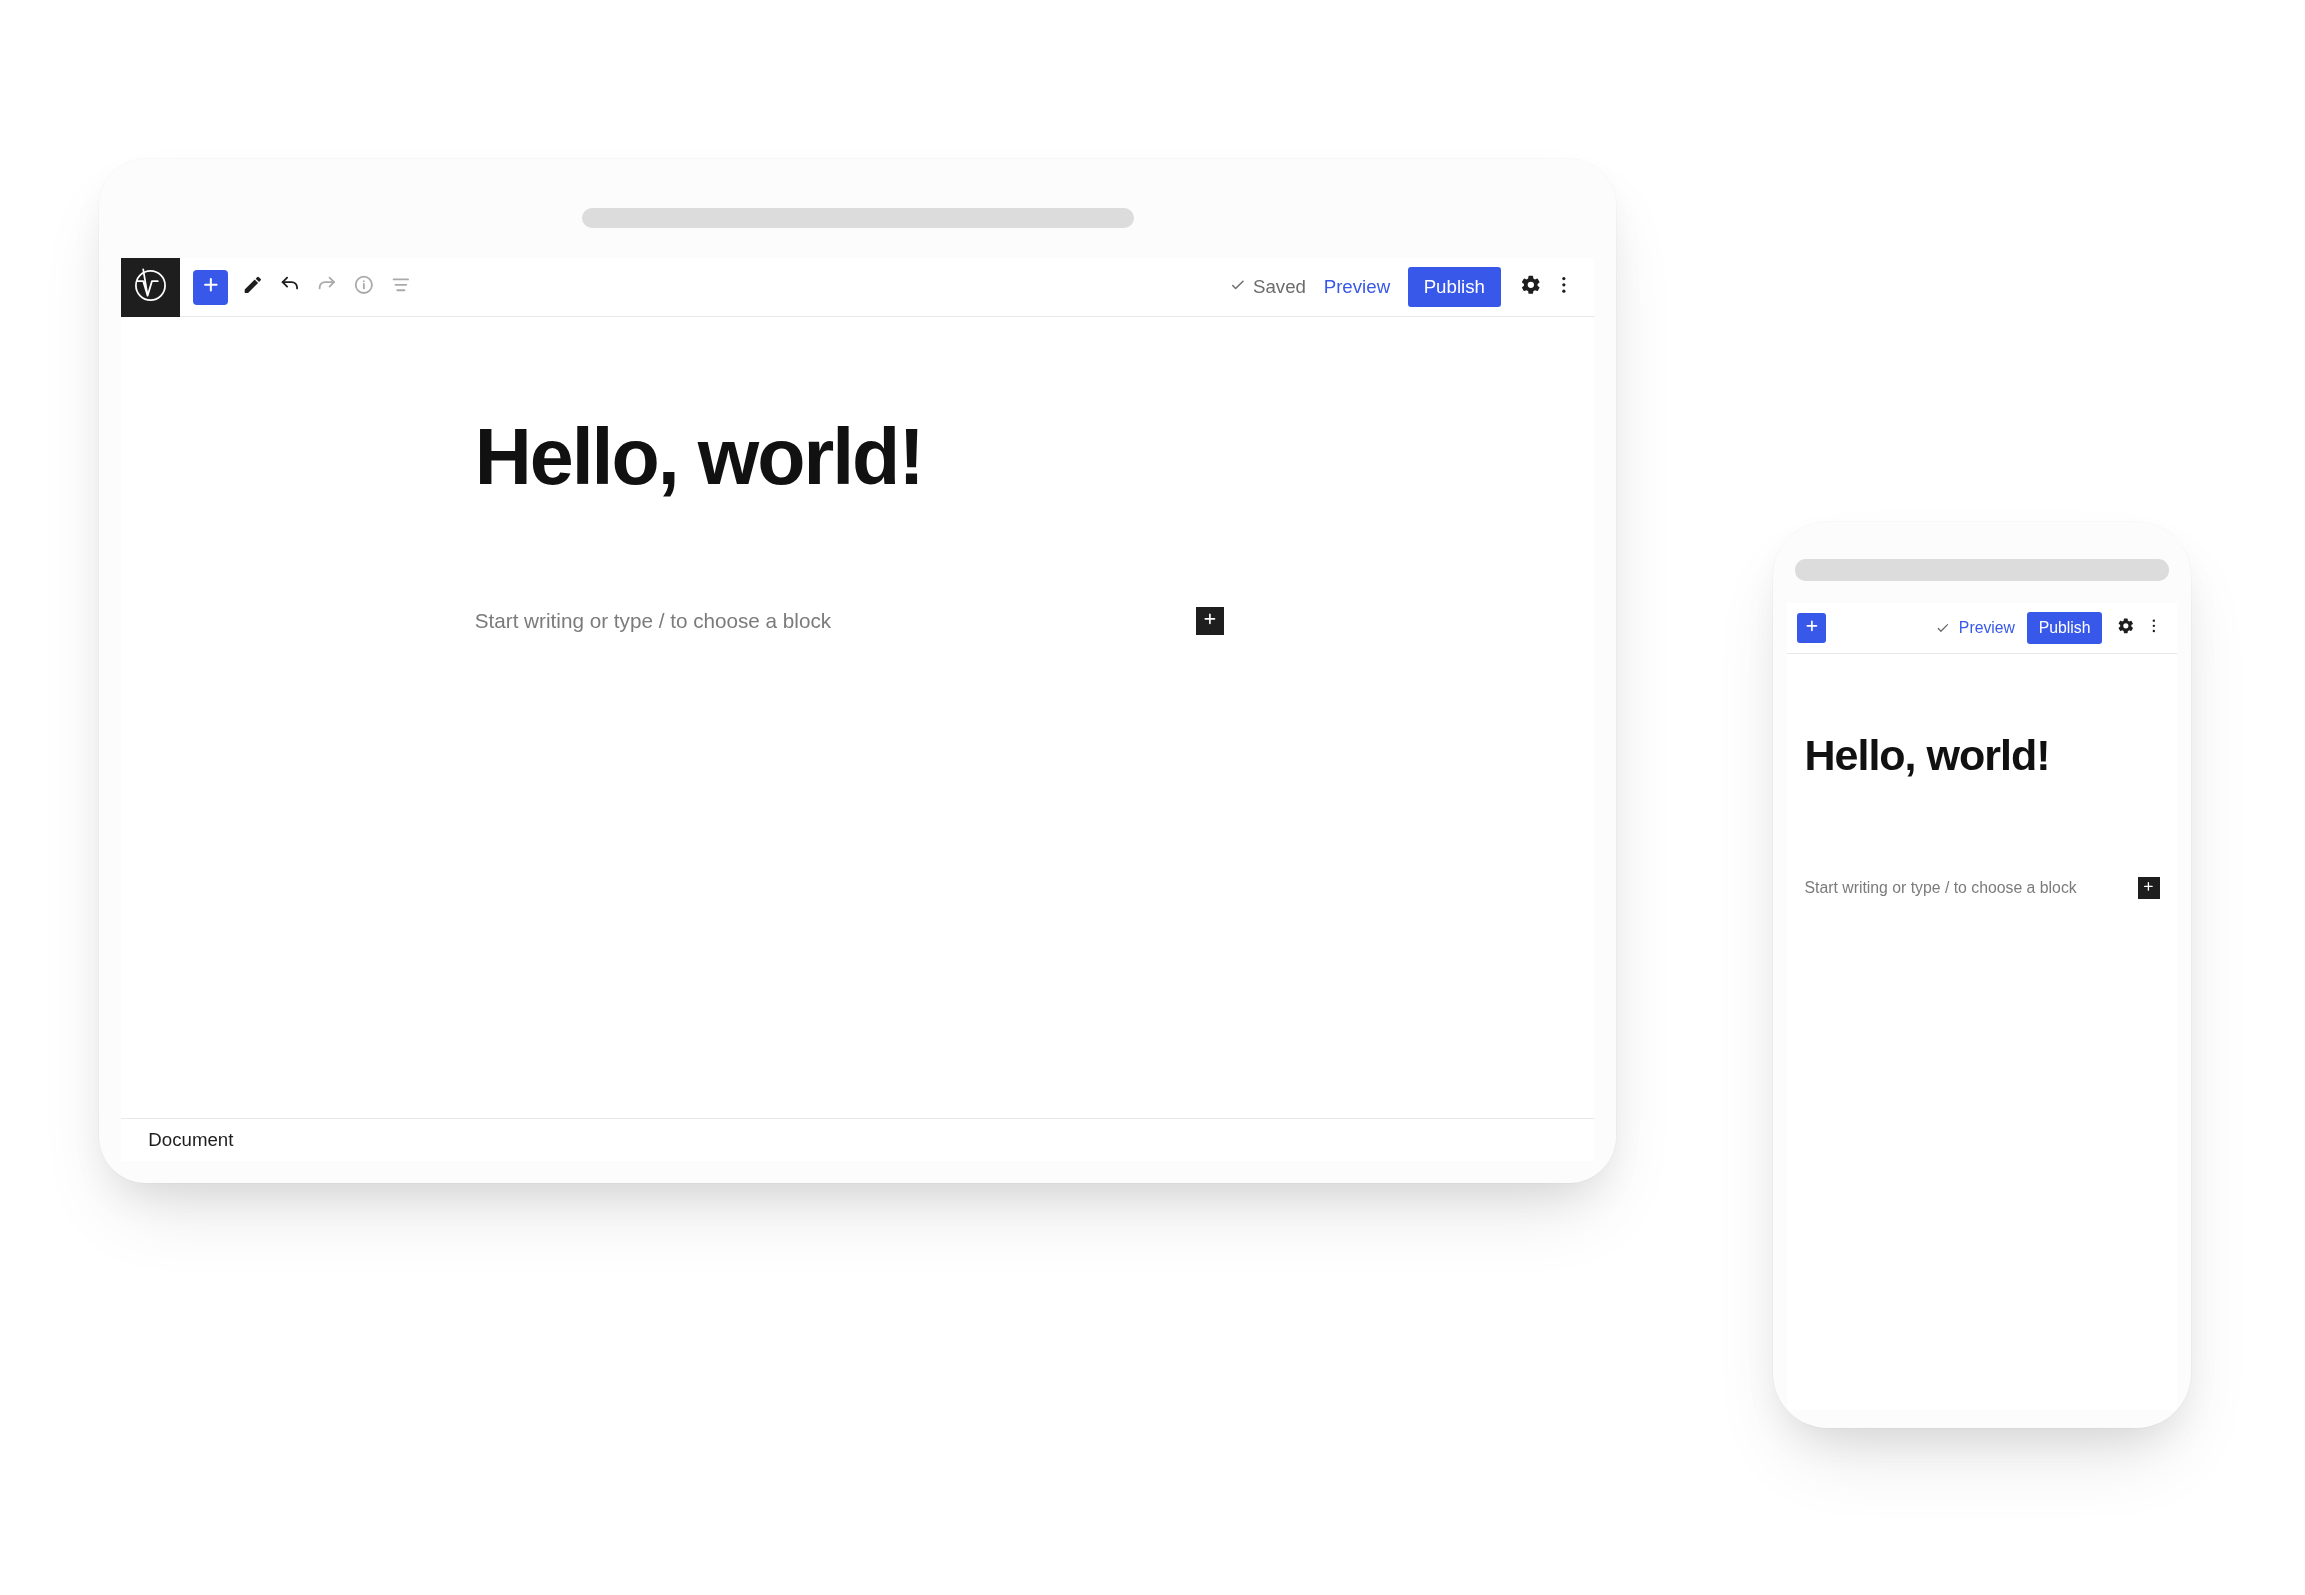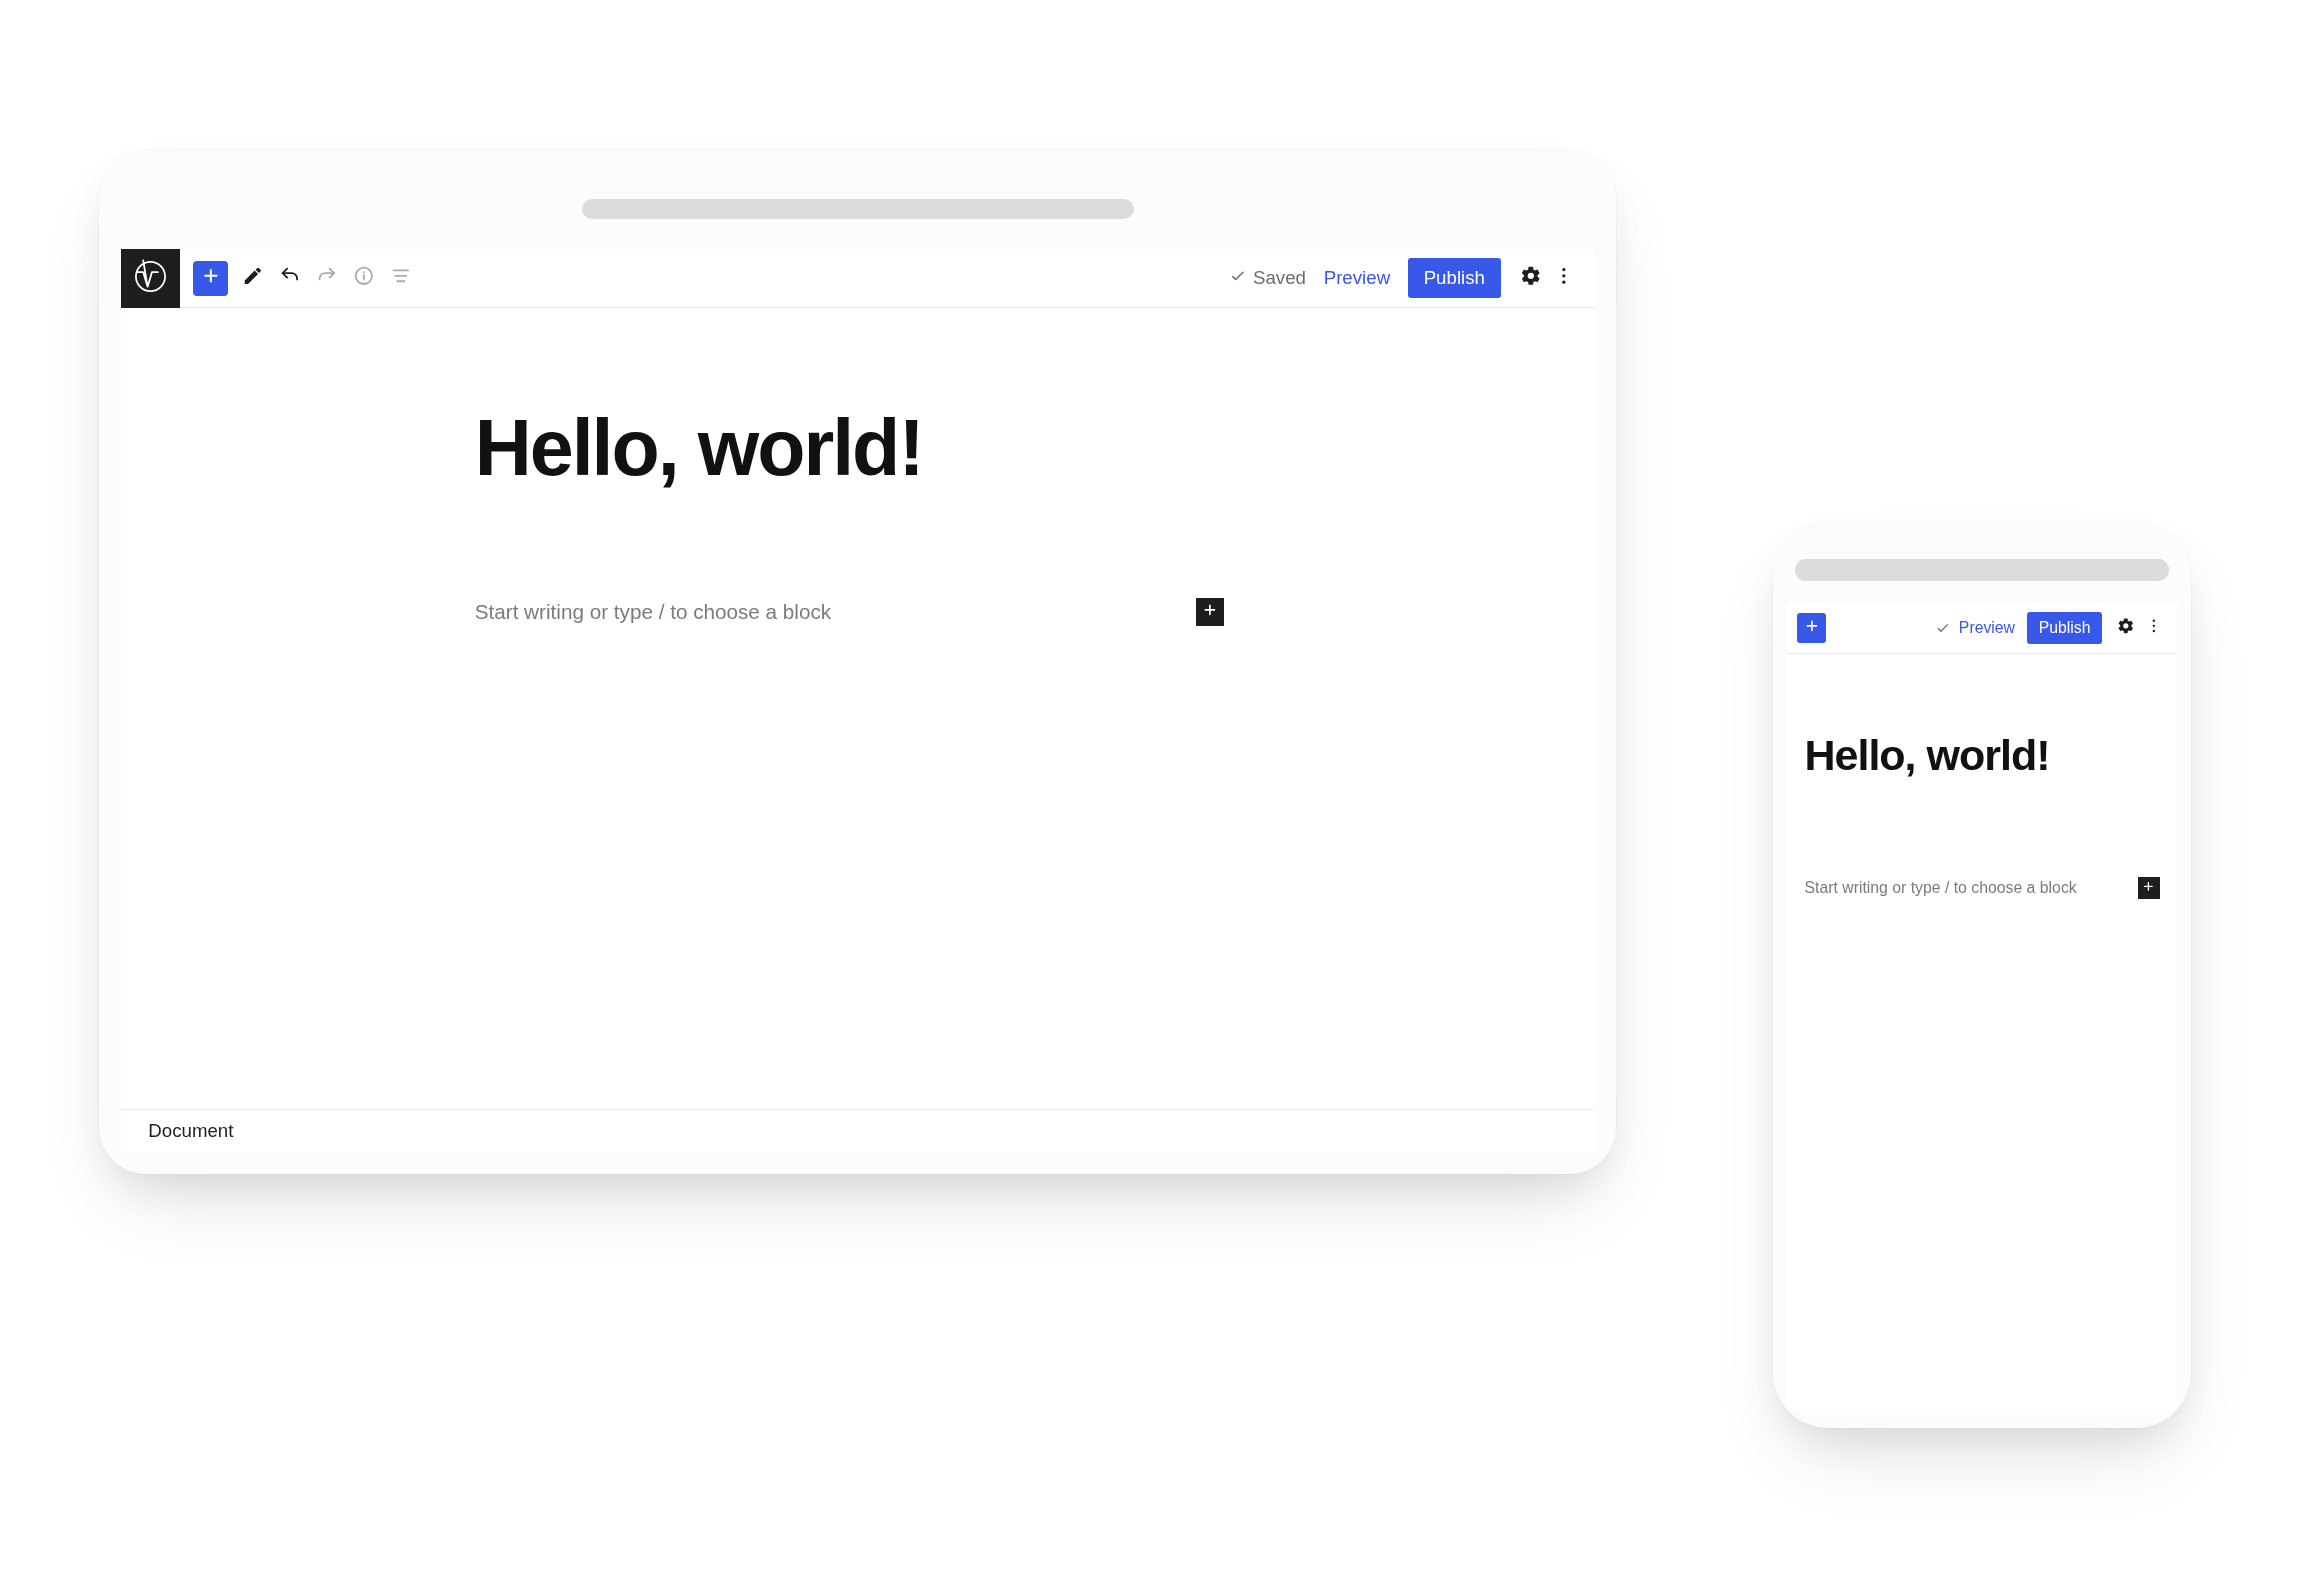--- a/index.html
+++ b/index.html
@@ -7,21 +7,21 @@
   body {
     background: #ffffff;
     font-family: -apple-system, BlinkMacSystemFont, "Segoe UI", Helvetica, Arial, sans-serif;
     position: relative;
   }
 
   
   .tablet-frame {
     position: absolute;
     left: 99px;
-    top: 150px;
+    top: 159px;
     width: 1517px;
     height: 1024px;
     background: #fcfcfc;
     border-radius: 47px;
     box-shadow:
       0 39px 79px -19.7px rgba(0,0,0,0.12),
       0 19.7px 39px -9.9px rgba(0,0,0,0.08),
       0 0 0 1px rgba(0,0,0,0.02);
     overflow: hidden;
   }

